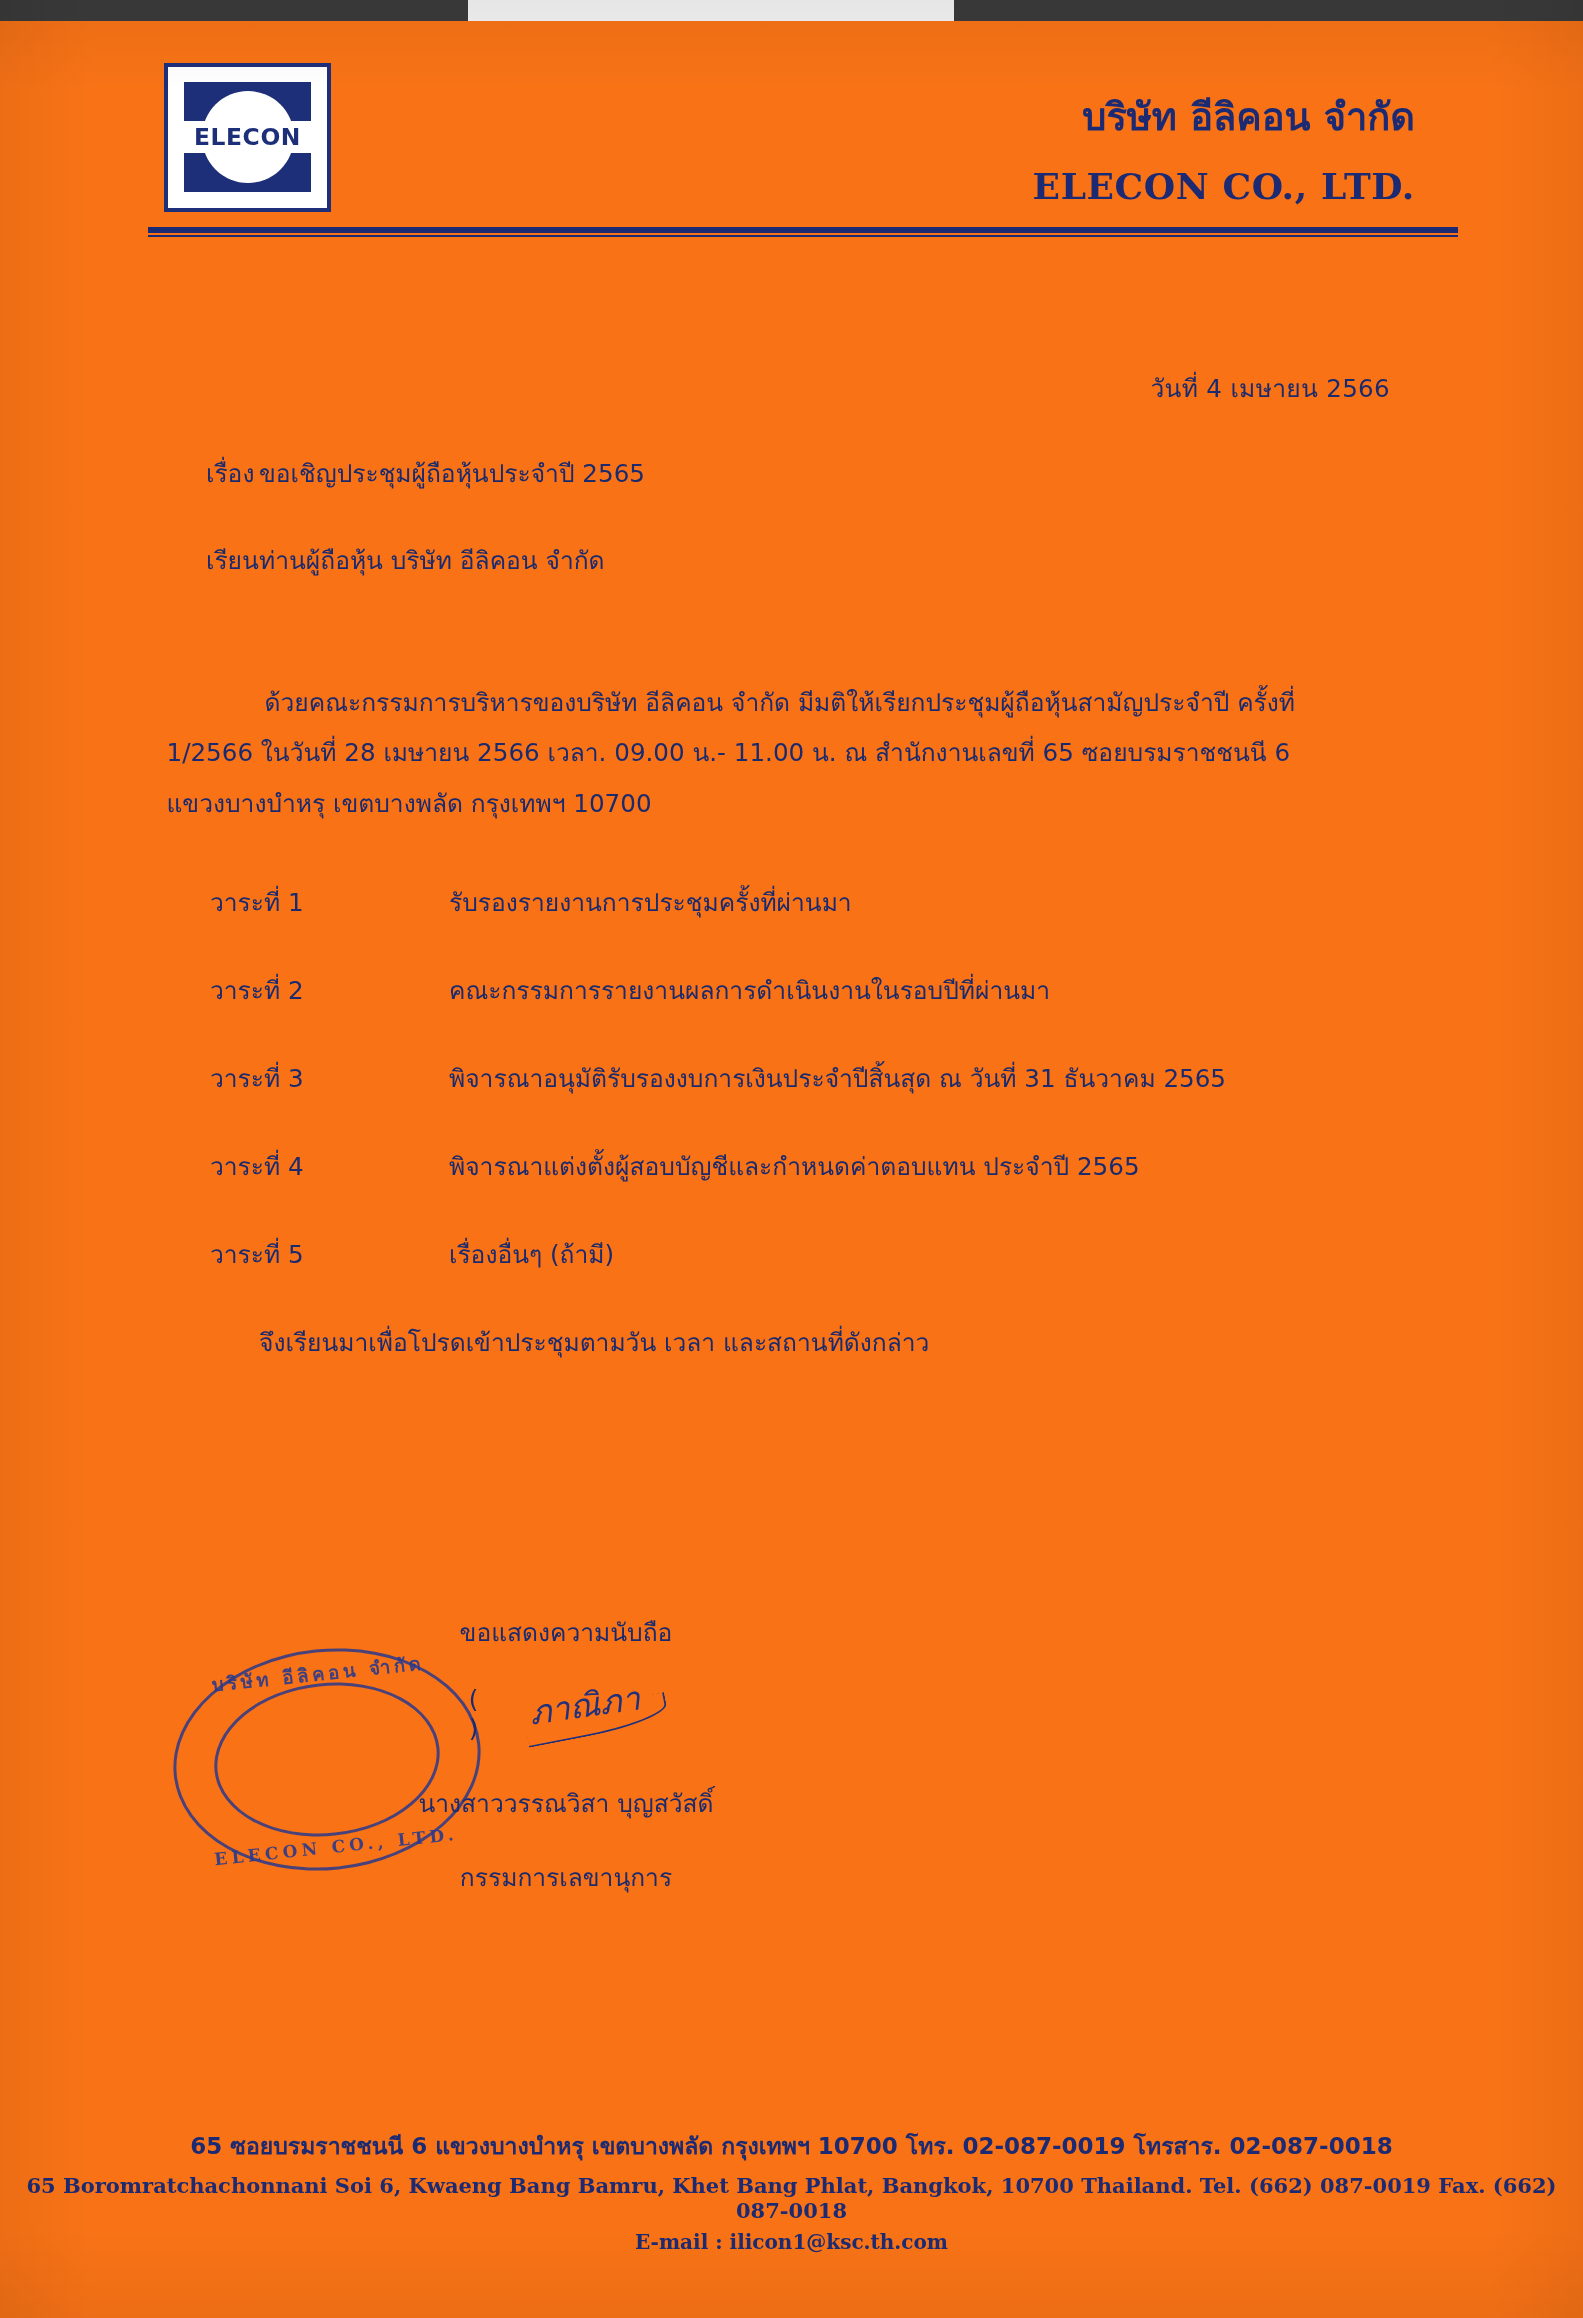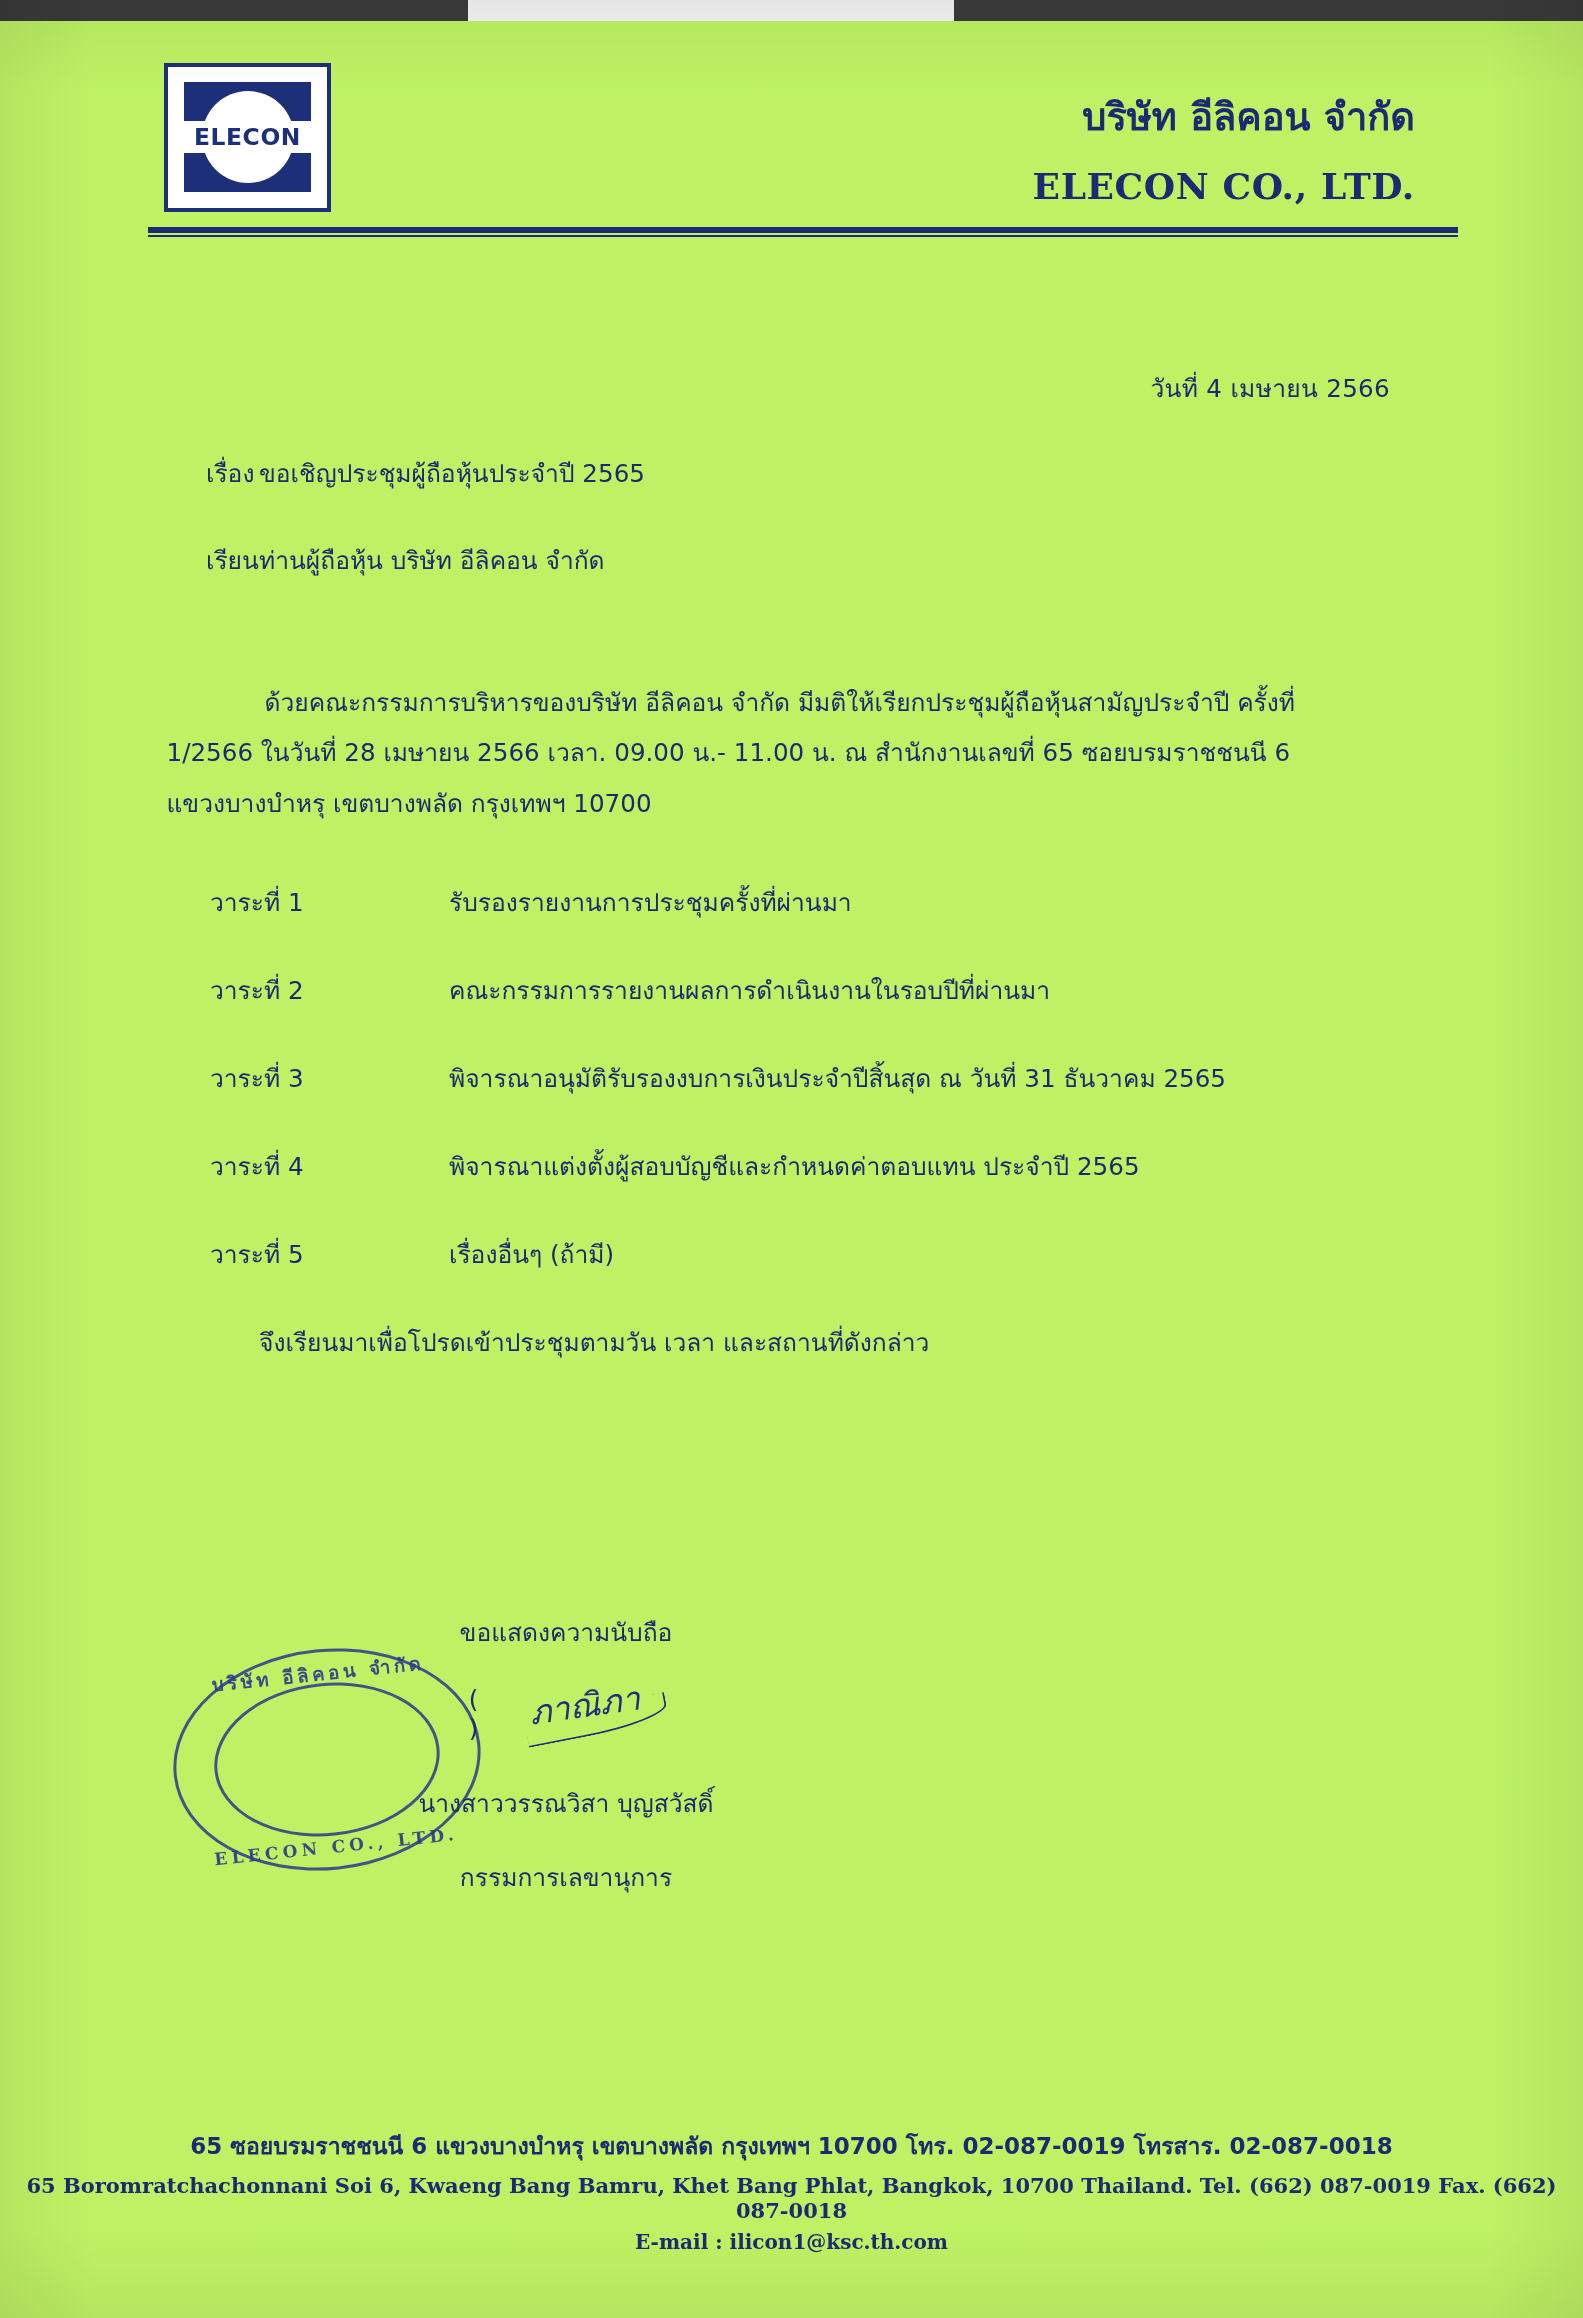--- a/index.html
+++ b/index.html
@@ -4,21 +4,21 @@
 <style>
   html, body {
     margin: 0;
     padding: 0;
     background: #8a8a8a;
   }
   .page {
     position: relative;
     width: 1583px;
     height: 2319px;
-    background: #bef264;
+    background: #f97316;
     overflow: hidden;
     font-family: "DejaVu Sans", sans-serif;
     color: #1a2a6e;
   }
   
   .scan-tint {
     position: absolute;
     inset: 0;
     pointer-events: none;
     background:

